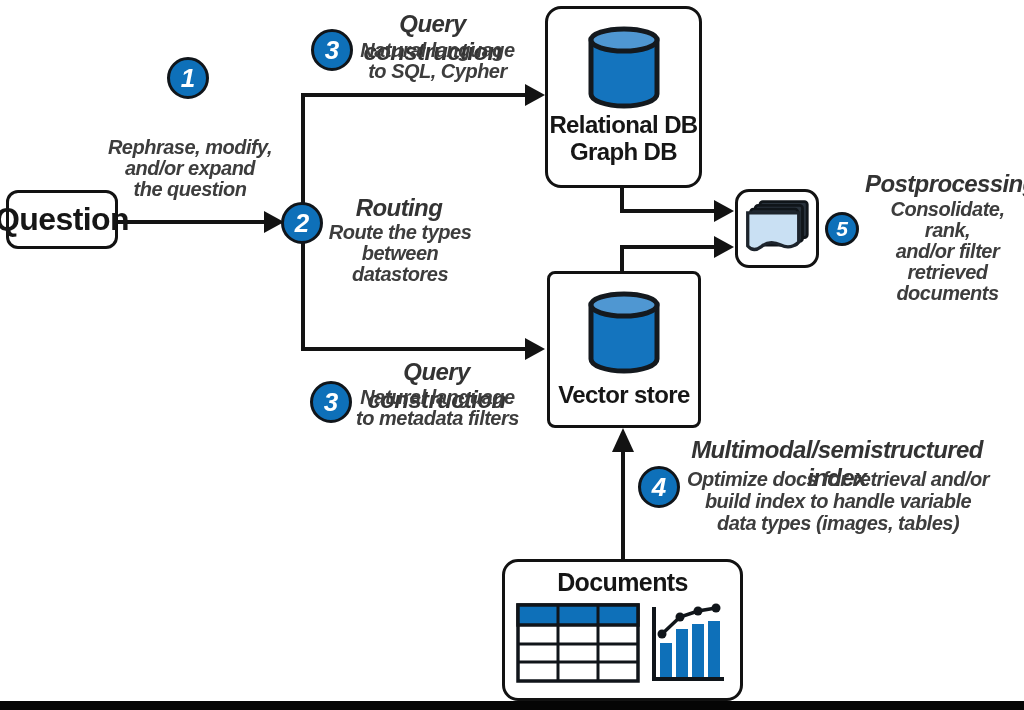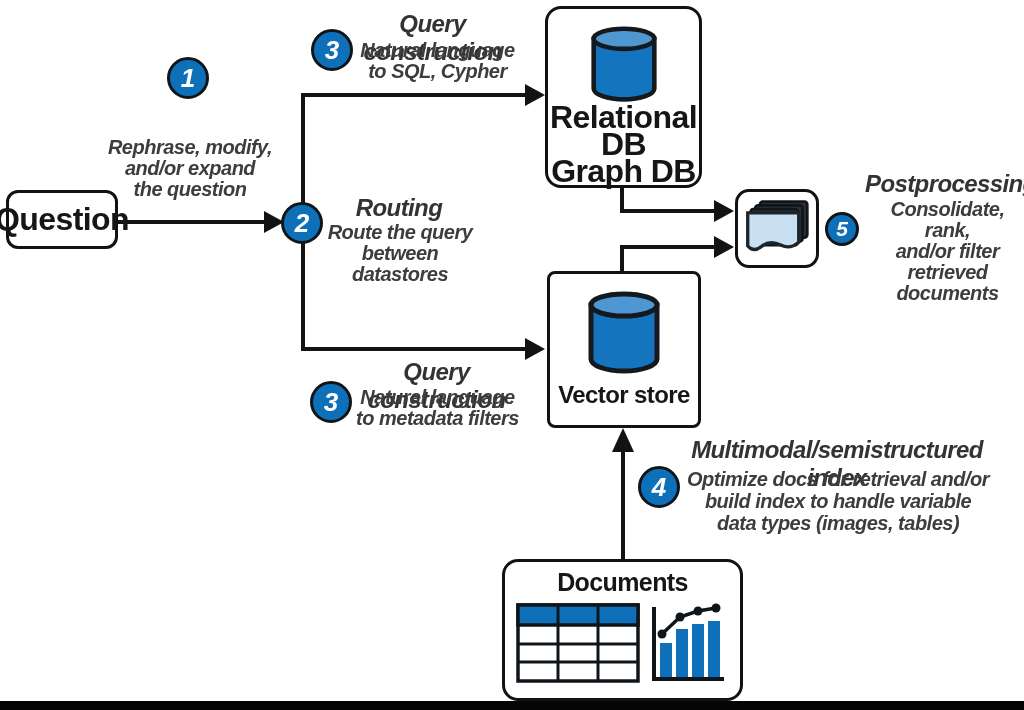--- a/index.html
+++ b/index.html
@@ -33,21 +33,21 @@
   .step-title{position:absolute;color:#333333;font-weight:bold;font-style:italic;
     font-size:24px;letter-spacing:-0.6px;text-align:center;white-space:pre-line;}
   .step-desc{position:absolute;color:#3d3d3d;font-weight:600;font-style:italic;
     font-size:20px;line-height:21px;letter-spacing:-0.5px;text-align:center;
     white-space:pre-line;}
   
   #question-box{left:6px;top:190px;width:112px;height:59px;border-radius:12px;
     border-width:3.5px;justify-content:center;}
   #question-box .node-label{font-size:32px;}
   #relational-box{left:545px;top:6px;width:157px;height:182px;border-radius:16px;}
-  #relational-box .node-label{font-size:32px;line-height:27px;}
+  #relational-box .node-label{font-size:24px;line-height:27px;}
   #vector-box{left:547px;top:271px;width:154px;height:157px;border-radius:8px;}
   #vector-box .node-label{font-size:24px;margin-top:5px;}
   #docstack-box{left:735px;top:189px;width:84px;height:79px;border-radius:14px;
     justify-content:center;}
   #documents-box{left:502px;top:559px;width:241px;height:142px;border-radius:16px;}
   #documents-box .node-label{font-size:25px;margin-top:6px;}
   .cyl{margin-top:16px;}
   #bottom-bar{position:absolute;left:0;top:701px;width:1024px;height:9px;
     background:#050505;}
 </style>
@@ -139,21 +139,21 @@
   <div class="badge big" style="left:311px;top:29px;">3</div>
   <div class="badge big" style="left:310px;top:381px;">3</div>
   <div class="badge big" style="left:638px;top:466px;">4</div>
   <div class="badge small" style="left:825px;top:212px;">5</div>
 
   <div class="step-desc" style="left:90px;top:137px;width:200px;">Rephrase, modify,
 and/or expand
 the question</div>
 
   <div class="step-title" style="left:329px;top:194px;width:140px;">Routing</div>
-  <div class="step-desc" style="left:315px;top:222px;width:170px;">Route the query
+  <div class="step-desc" style="left:315px;top:222px;width:170px;">Route the types
 between datastores</div>
 
   <div class="step-title" style="left:340px;top:10px;width:185px;">Query construction</div>
   <div class="step-desc" style="left:350px;top:40px;width:175px;">Natural language
 to SQL, Cypher</div>
 
   <div class="step-title" style="left:344px;top:358px;width:185px;">Query construction</div>
   <div class="step-desc" style="left:350px;top:387px;width:175px;">Natural language
 to metadata filters</div>
 

